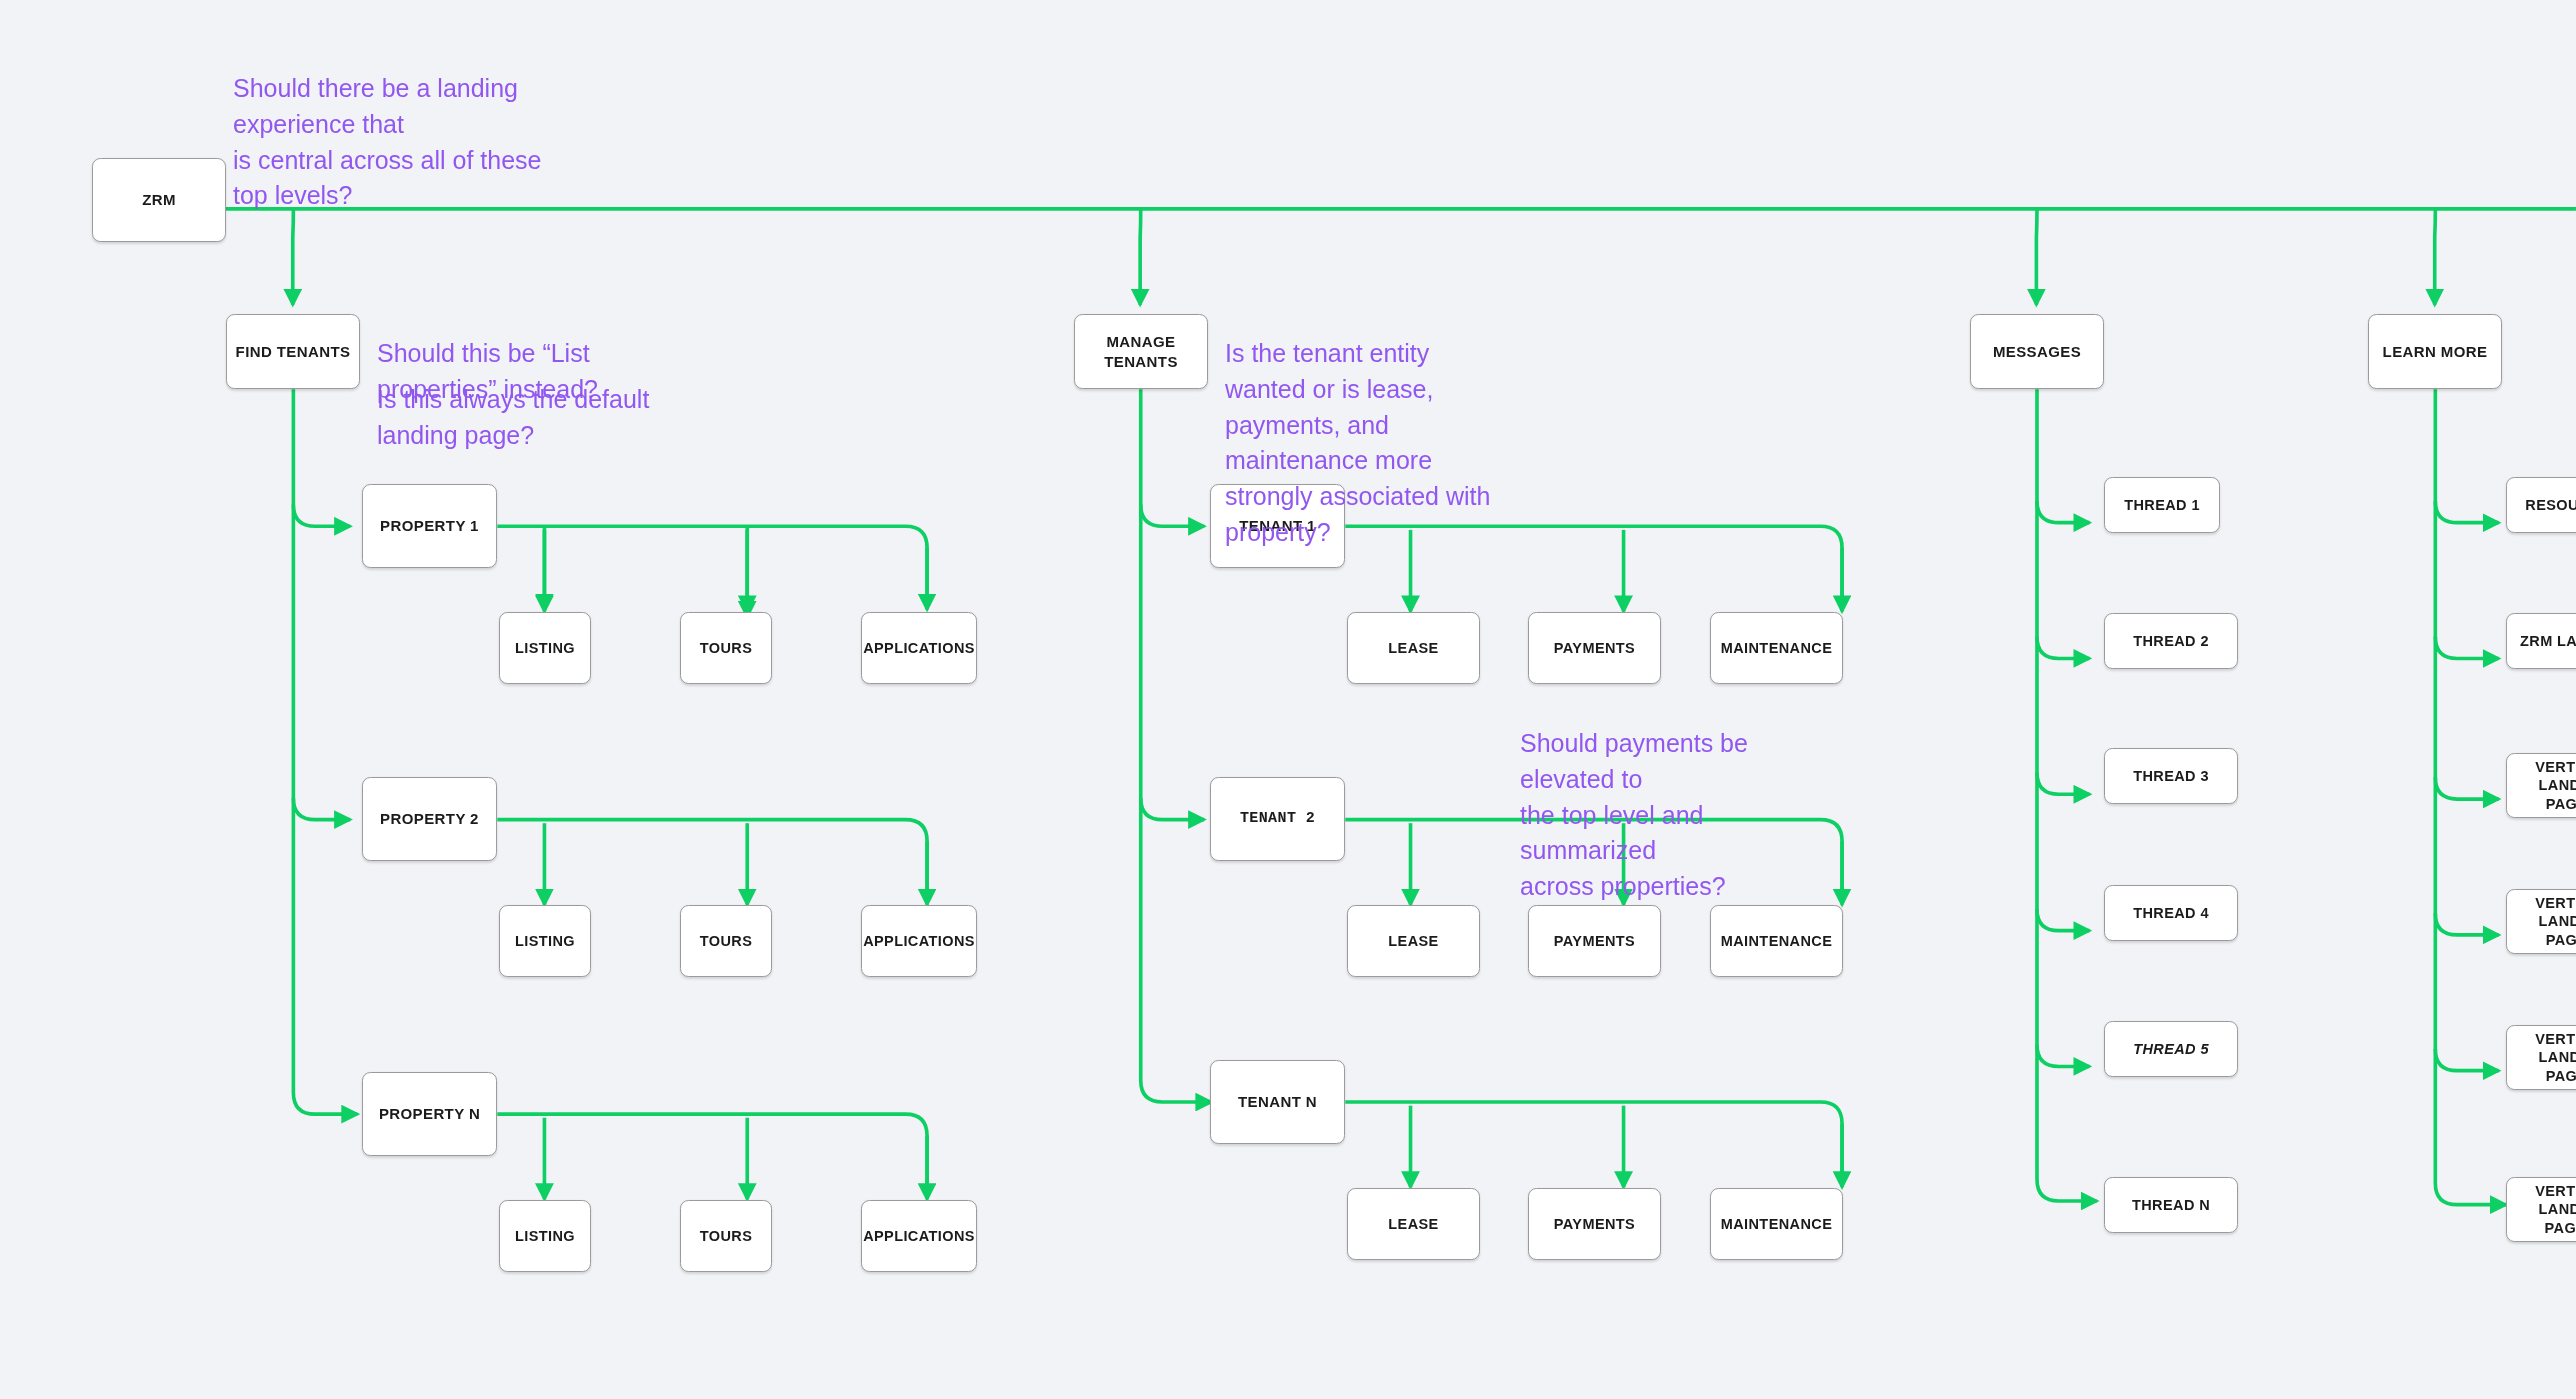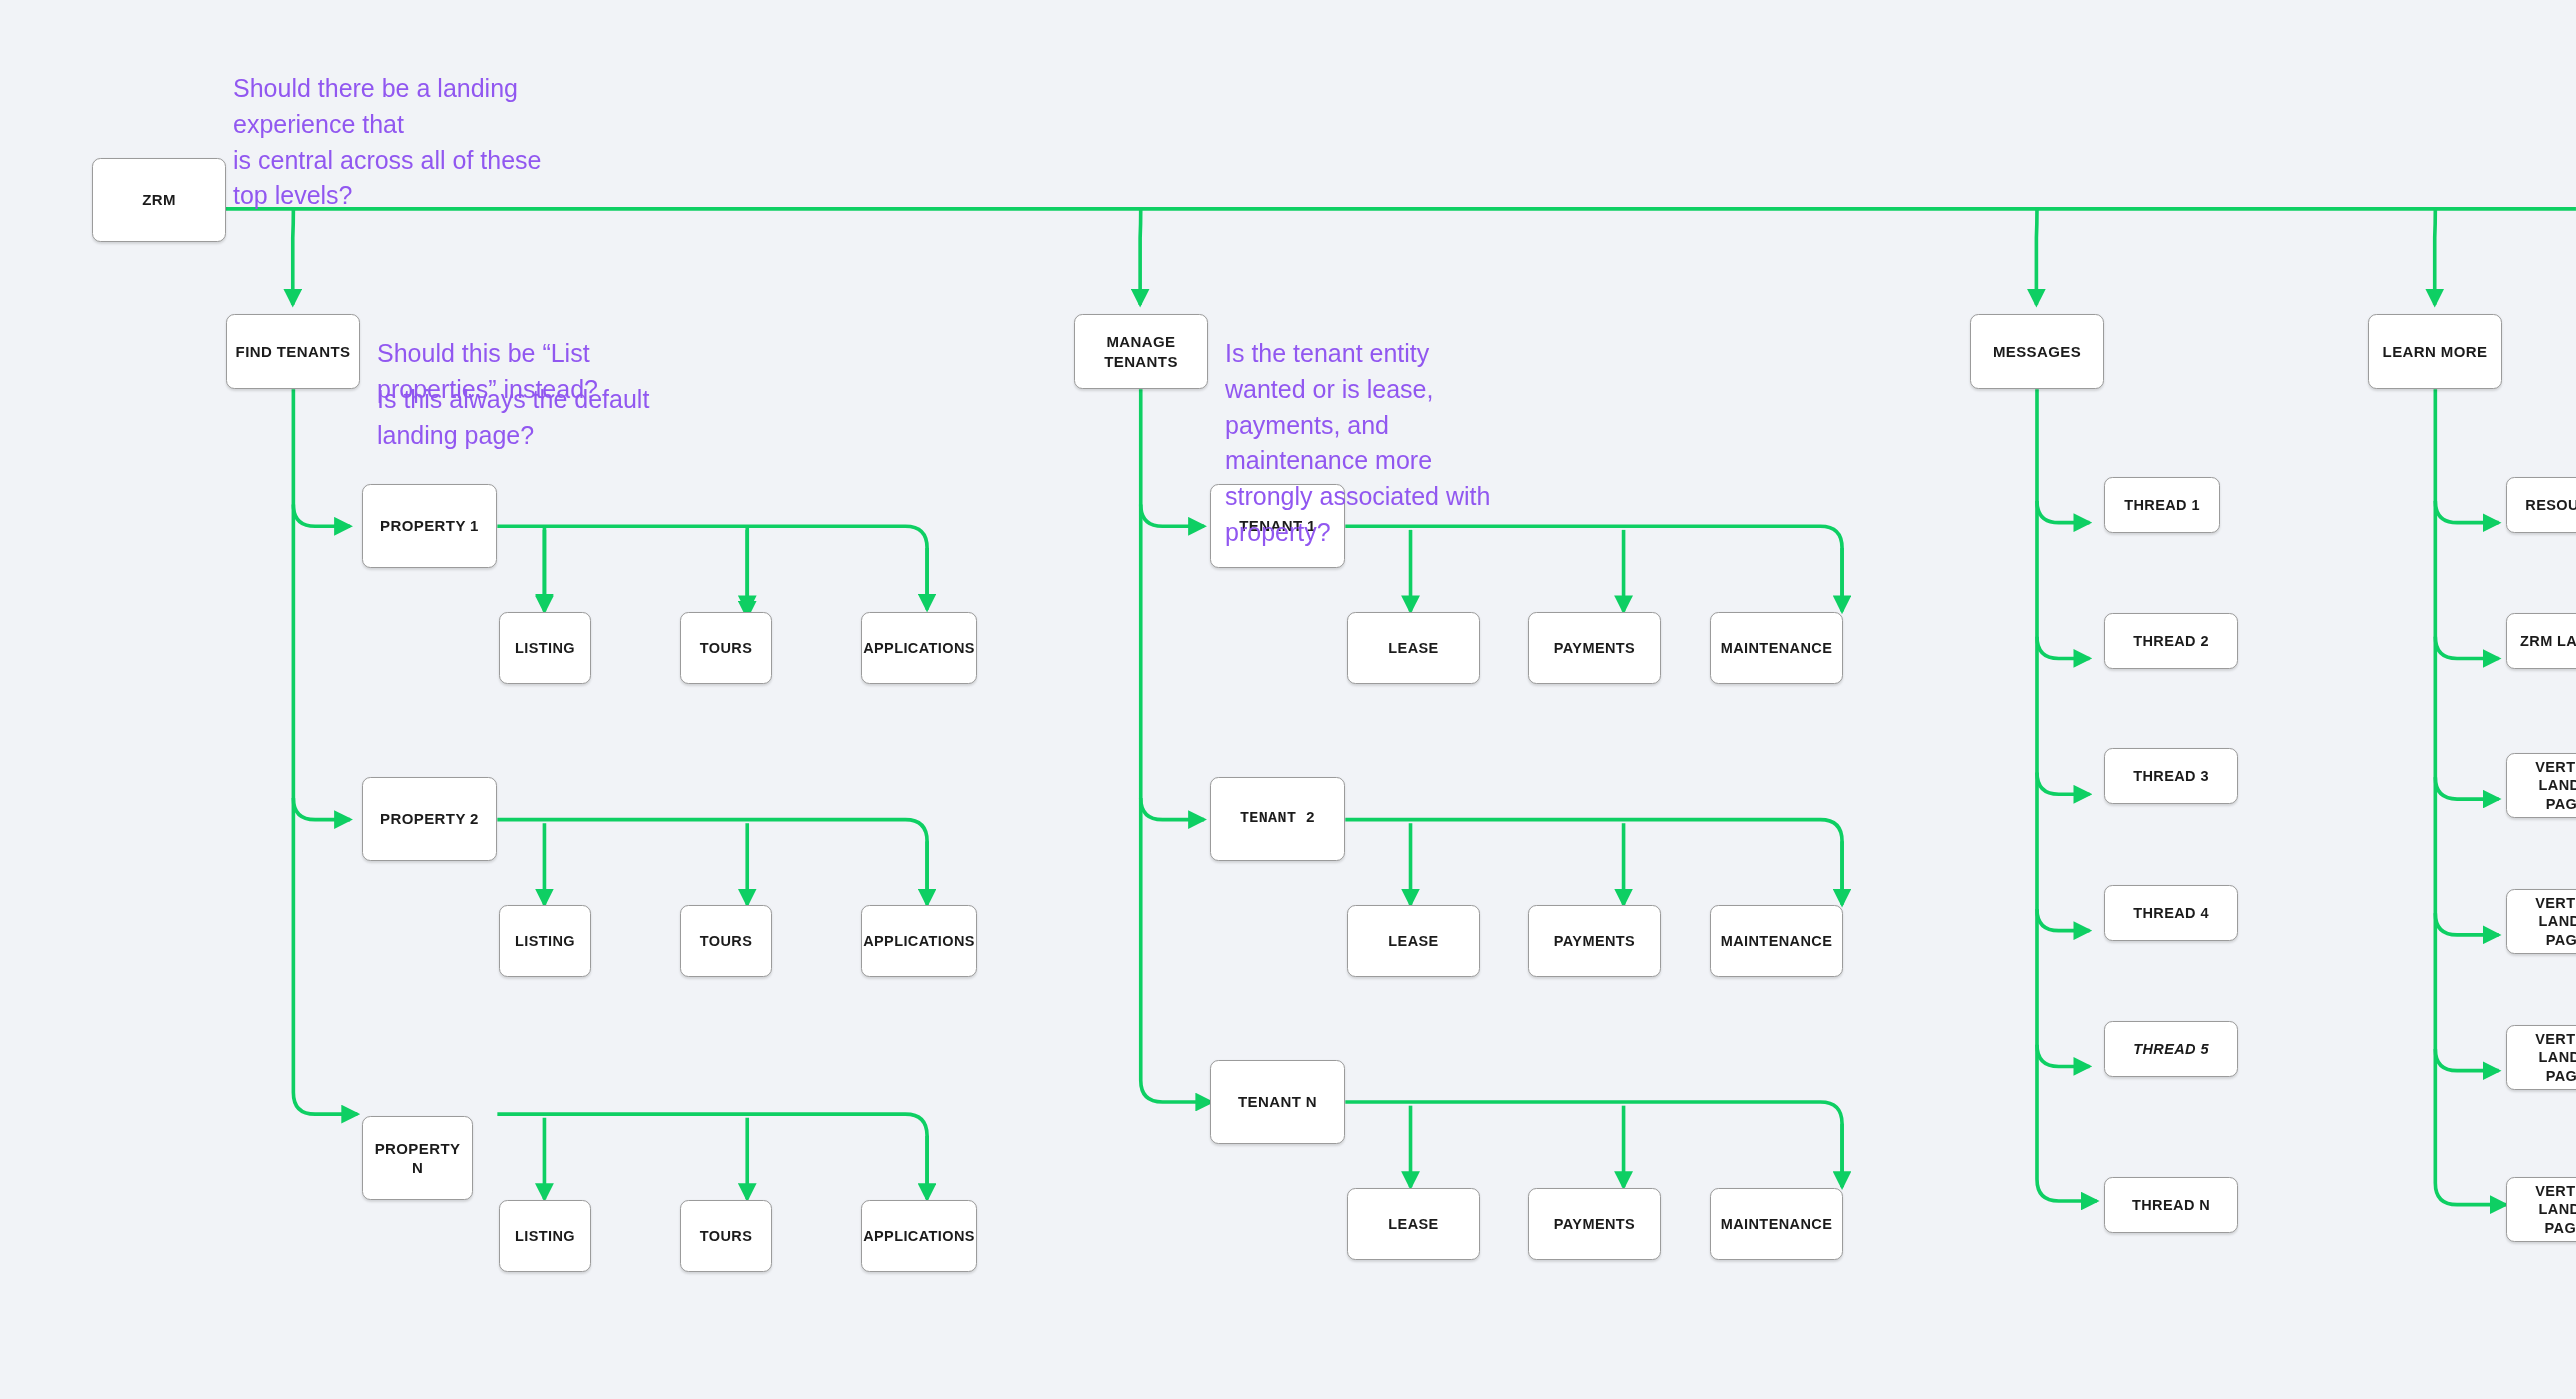--- a/index.html
+++ b/index.html
@@ -152,21 +152,21 @@
   <div class="node" style="left:2368px; top:314px; width:134px; height:75px;">
     <span>LEARN MORE</span>
   </div>
 
   <div class="node" style="left:362px; top:484px; width:135px; height:84px;">
     <span>PROPERTY 1</span>
   </div>
   <div class="node" style="left:362px; top:777px; width:135px; height:84px;">
     <span>PROPERTY 2</span>
   </div>
-  <div class="node" style="left:362px; top:1072px; width:111px; height:84px;margin-top:44px;">
+  <div class="node" style="left:362px; top:1072px; width:135px; height:84px;">
     <span>PROPERTY N</span>
   </div>
 
   <div class="node small" style="left:499px; top:612px; width:92px; height:72px;">
     <span>LISTING</span>
   </div>
   <div class="node small" style="left:680px; top:612px; width:92px; height:72px;">
     <span>TOURS</span>
   </div>
   <div class="node small" style="left:861px; top:612px; width:116px; height:72px;">
@@ -279,15 +279,18 @@
 is central across all of these top levels?</div>
 
   <div class="note" style="left:377px; top:336px; width:338px;">Should this be “List properties” instead?</div>
 
   <div class="note" style="left:377px; top:382px; width:338px;">Is this always the default landing page?</div>
 
   <div class="note" style="left:1225px; top:336px; width:284px;">Is the tenant entity wanted or is lease,
 payments, and maintenance more
 strongly associated with property?</div>
 
+  <div class="note" style="left:1520px; top:726px; width:241px;">Should payments be elevated to
+the top level and summarized
+across properties?</div>
 
 </div>
 
 
 </body></html>

